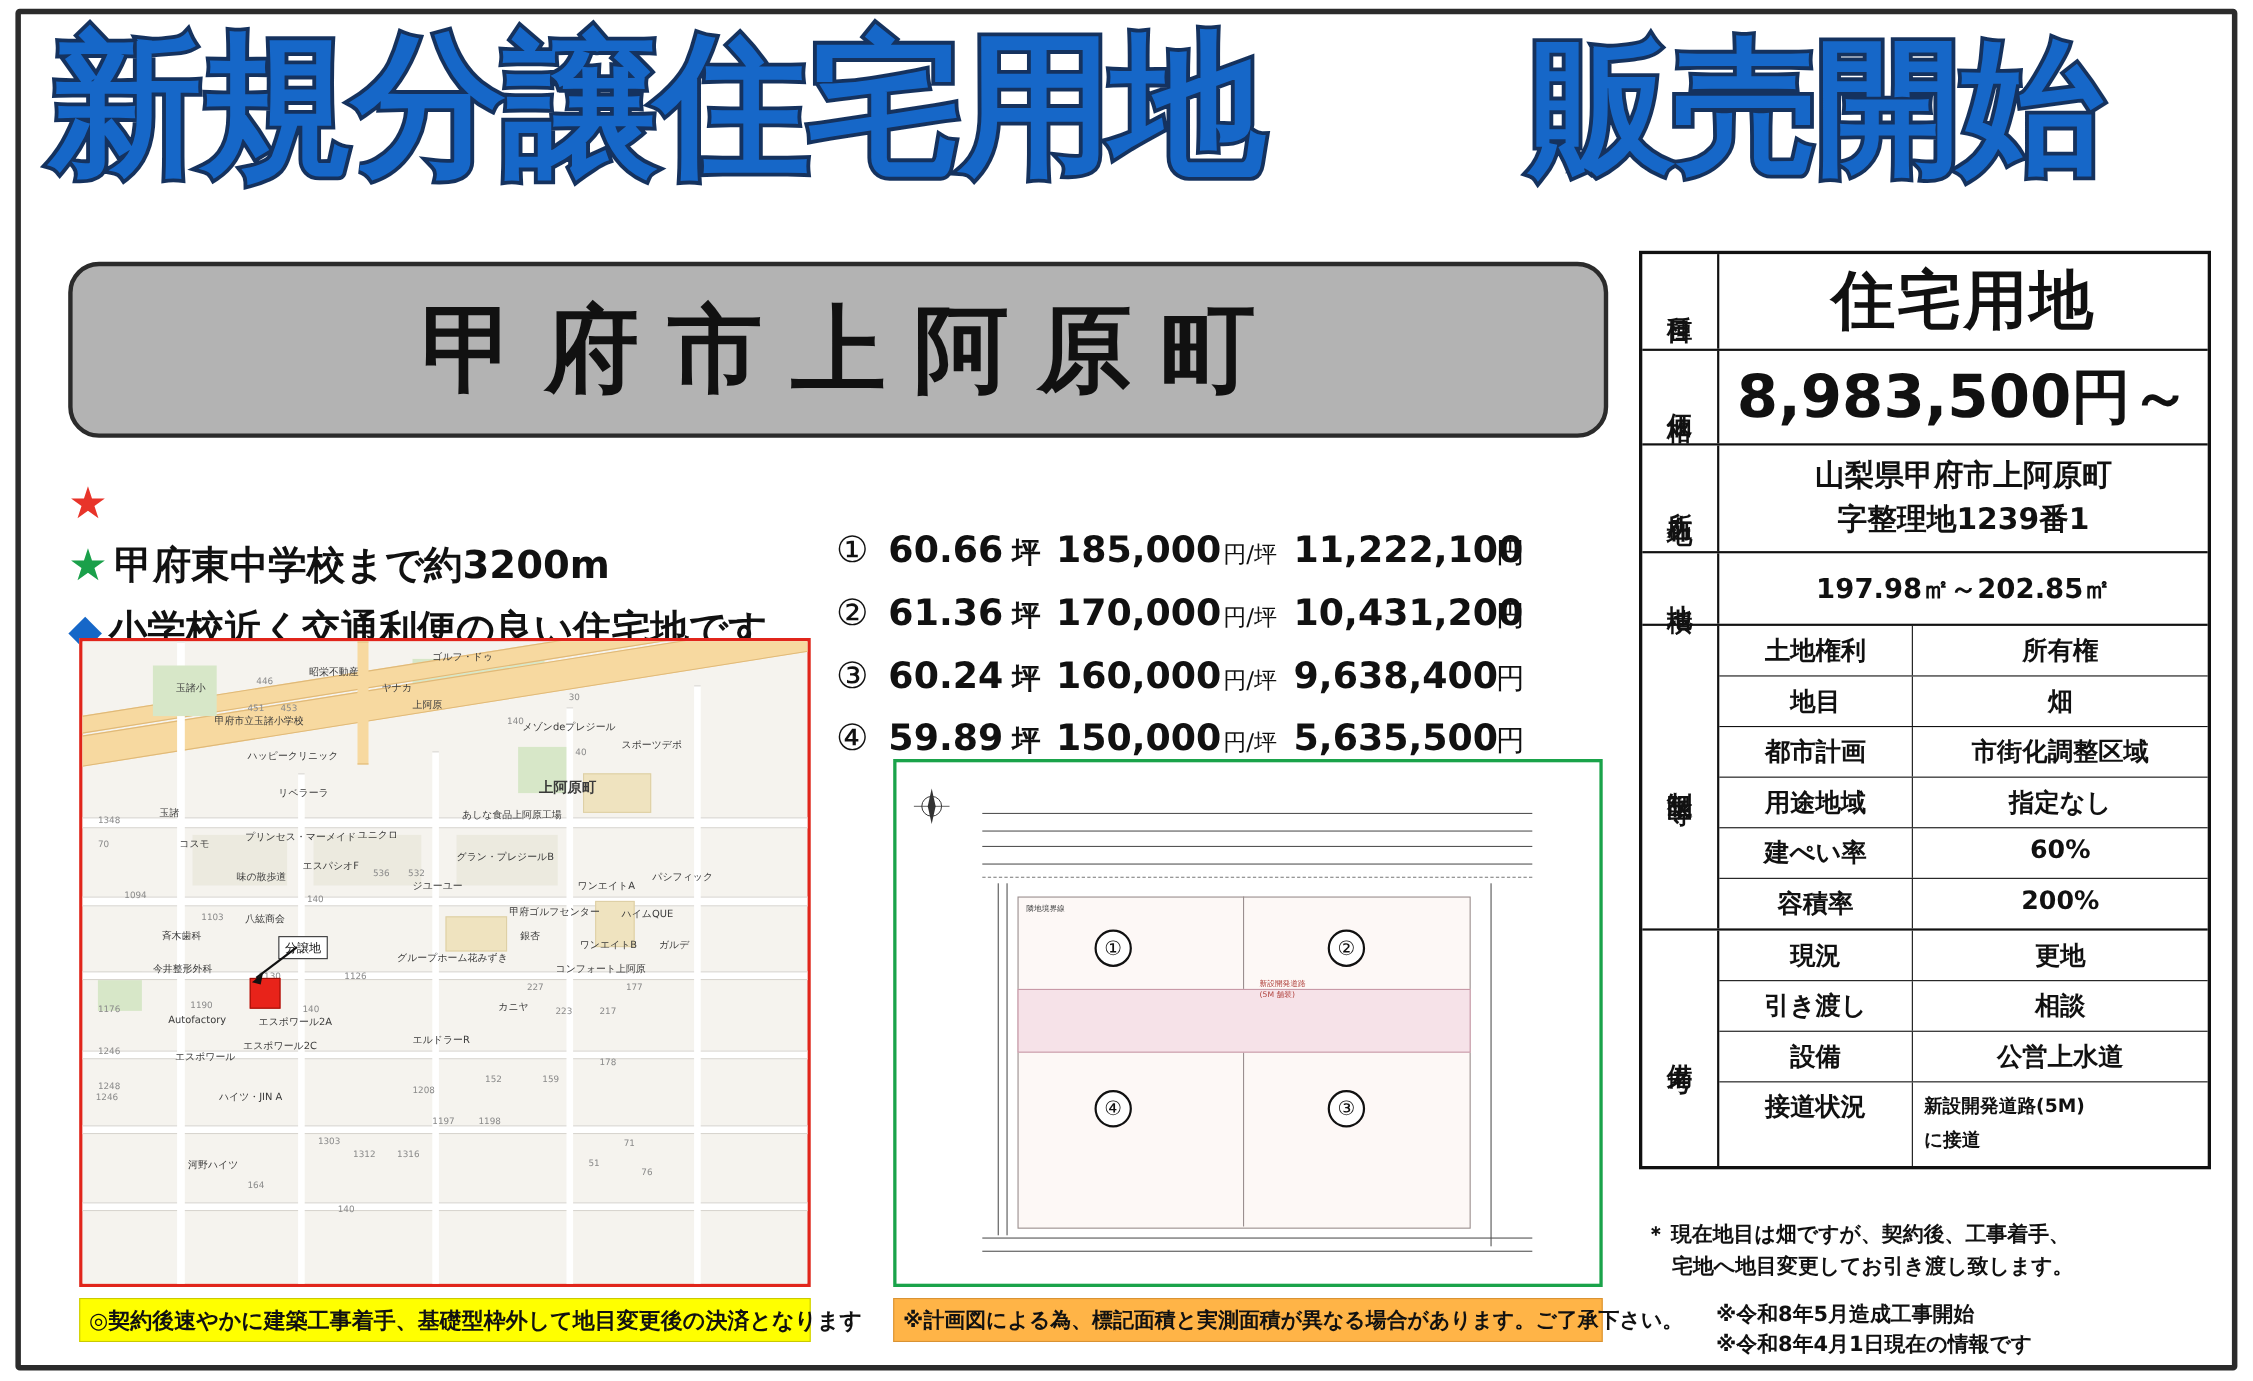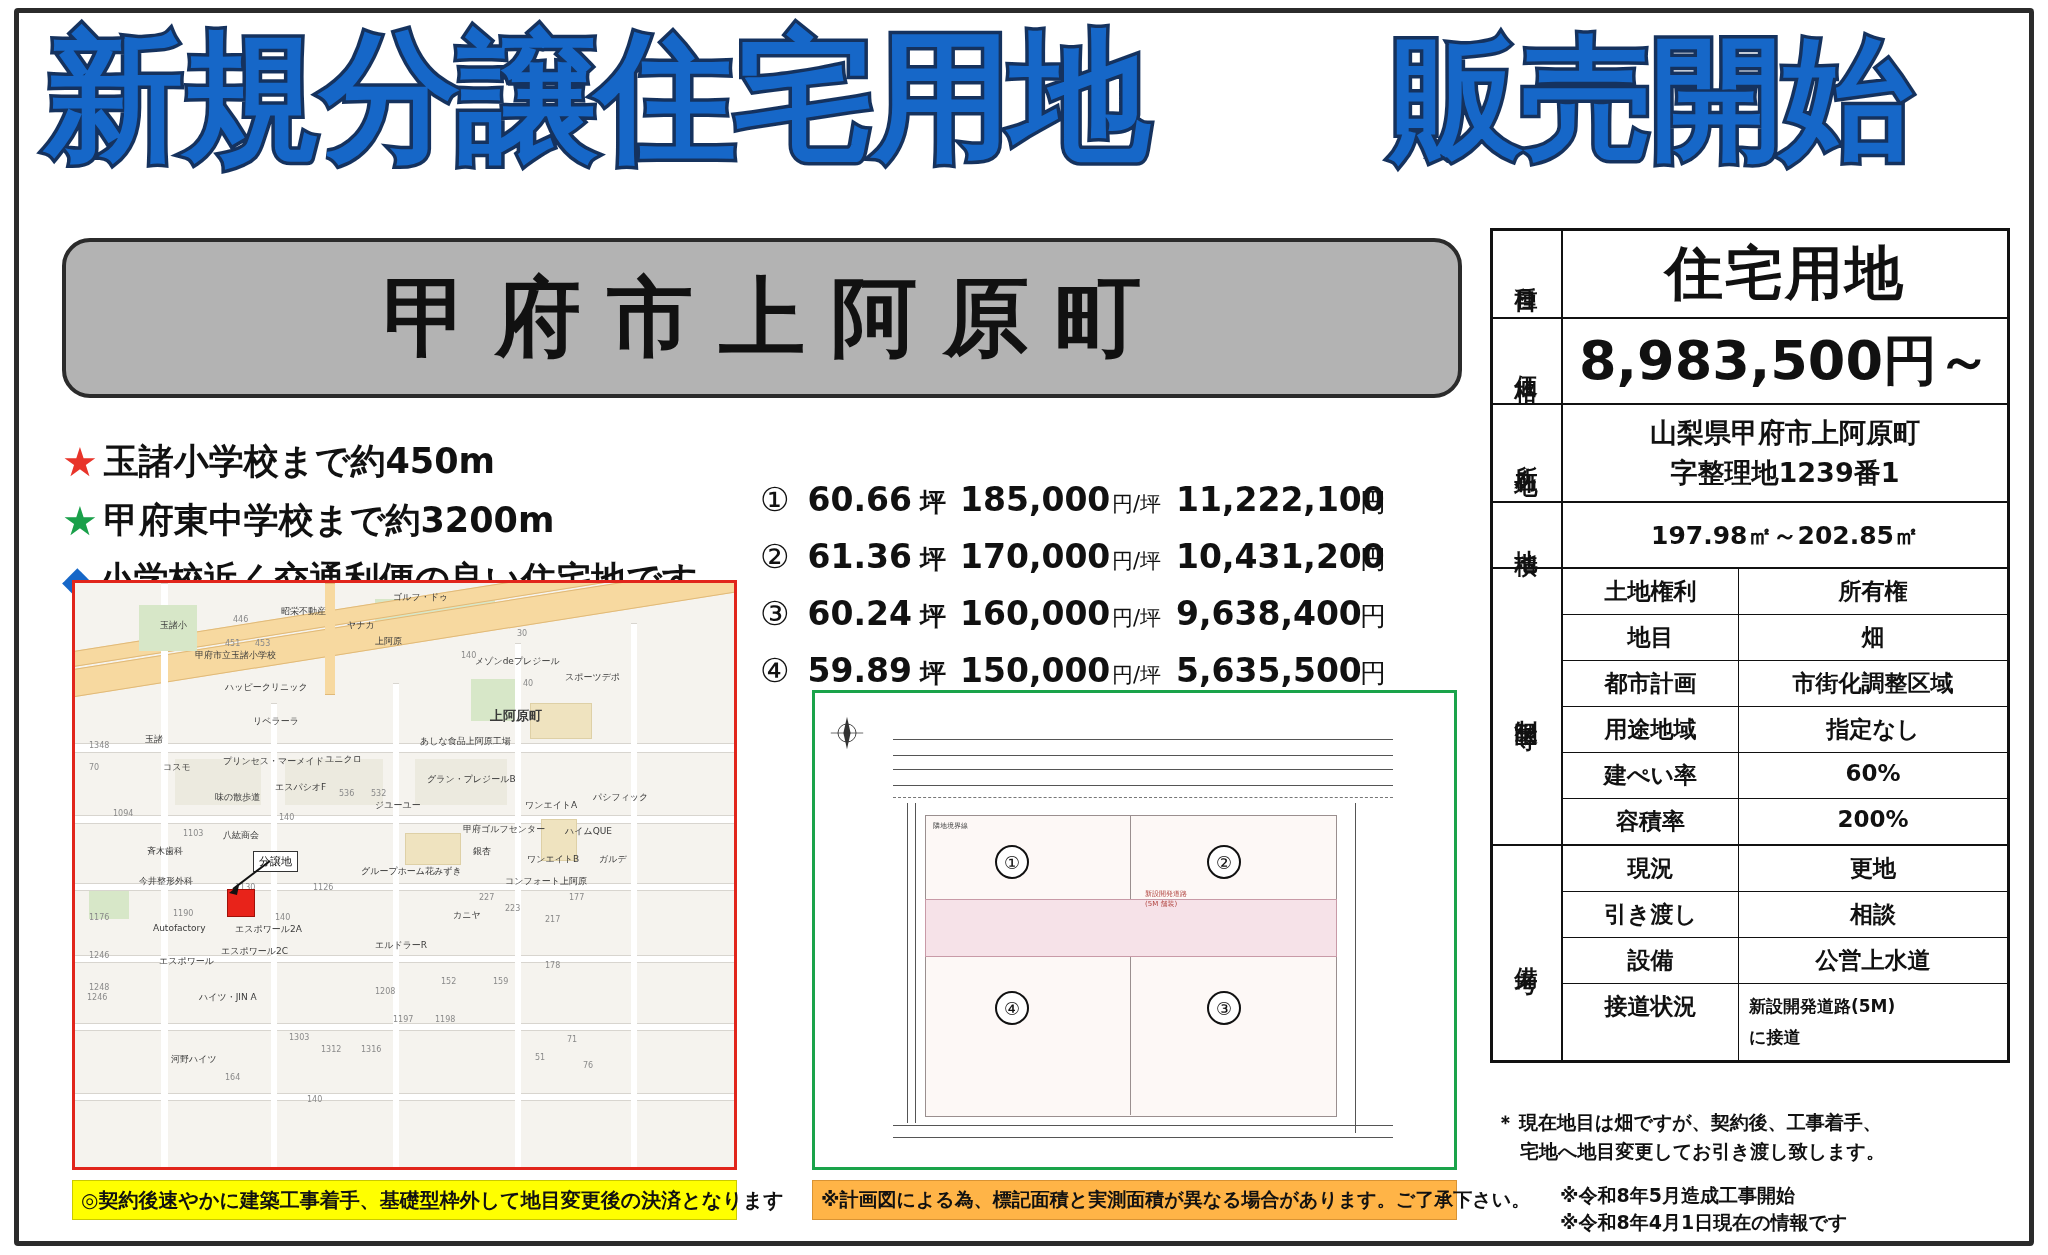--- a/index.html
+++ b/index.html
@@ -169,21 +169,20 @@
     <div class="h2">販売開始</div>
   </div>
 
   <div class="addr-pill">
     <span>甲府市上阿原町</span>
   </div>
 
   <div class="bullets">
     <div class="bullet">
       <span class="mk star-red">★</span>
-      <span class="tx">玉諸小学校まで約450m</span>
     </div>
     <div class="bullet">
       <span class="mk star-green">★</span>
       <span class="tx">甲府東中学校まで約3200m</span>
     </div>
     <div class="bullet">
       <span class="mk diamond">◆</span>
       <span class="tx">小学校近く交通利便の良い住宅地です</span>
     </div>
   </div>
@@ -264,21 +263,21 @@
     <div class="mlabel" style="left:206px;top:22px;">昭栄不動産</div>
     <div class="mlabel" style="left:300px;top:52px;">上阿原</div>
     <div class="mlabel" style="left:400px;top:72px;">メゾンdeプレジール</div>
     <div class="mlabel" style="left:490px;top:88px;">スポーツデポ</div>
     <div class="mlabel" style="left:415px;top:124px;font-size:13px;font-weight:bold;">上阿原町</div>
     <div class="mlabel" style="left:345px;top:152px;">あしな食品上阿原工場</div>
     <div class="mlabel" style="left:120px;top:66px;">甲府市立玉諸小学校</div>
     <div class="mlabel" style="left:150px;top:98px;">ハッピークリニック</div>
     <div class="mlabel" style="left:178px;top:132px;">リベラーラ</div>
     <div class="mlabel" style="left:250px;top:170px;">ユニクロ</div>
-    <div class="mlabel" style="left:352px;top:190px;">グラン・プレジールB</div>
+    <div class="mlabel" style="left:340px;top:190px;">グラン・プレジールB</div>
     <div class="mlabel" style="left:148px;top:172px;">プリンセス・マーメイド</div>
     <div class="mlabel" style="left:300px;top:216px;">ジユーユー</div>
     <div class="mlabel" style="left:518px;top:208px;">パシフィック</div>
     <div class="mlabel" style="left:85px;top:36px;">玉諸小</div>
     <div class="mlabel" style="left:70px;top:150px;">玉諸</div>
     <div class="mlabel" style="left:88px;top:178px;">コスモ</div>
     <div class="mlabel" style="left:200px;top:198px;">エスパシオF</div>
     <div class="mlabel" style="left:388px;top:240px;">甲府ゴルフセンター</div>
     <div class="mlabel" style="left:450px;top:216px;">ワンエイトA</div>
     <div class="mlabel" style="left:490px;top:242px;">ハイムQUE</div>
@@ -311,21 +310,21 @@
     <div class="mnum" style="left:238px;top:300px;">1126</div>
     <div class="mnum" style="left:14px;top:330px;">1176</div>
     <div class="mnum" style="left:98px;top:326px;">1190</div>
     <div class="mnum" style="left:14px;top:368px;">1246</div>
     <div class="mnum" style="left:14px;top:400px;">1248</div>
     <div class="mnum" style="left:214px;top:450px;">1303</div>
     <div class="mnum" style="left:246px;top:462px;">1312</div>
     <div class="mnum" style="left:286px;top:462px;">1316</div>
     <div class="mnum" style="left:150px;top:490px;">164</div>
     <div class="mnum" style="left:404px;top:310px;">227</div>
-    <div class="mnum" style="left:430px;top:321px;">223</div>
+    <div class="mnum" style="left:430px;top:332px;">223</div>
     <div class="mnum" style="left:470px;top:332px;">217</div>
     <div class="mnum" style="left:494px;top:310px;">177</div>
     <div class="mnum" style="left:418px;top:394px;">159</div>
     <div class="mnum" style="left:366px;top:394px;">152</div>
     <div class="mnum" style="left:470px;top:378px;">178</div>
     <div class="mnum" style="left:12px;top:410px;">1246</div>
     <div class="mnum" style="left:300px;top:404px;">1208</div>
     <div class="mnum" style="left:318px;top:432px;">1197</div>
     <div class="mnum" style="left:360px;top:432px;">1198</div>
     <div class="mnum" style="left:264px;top:206px;">536</div>

